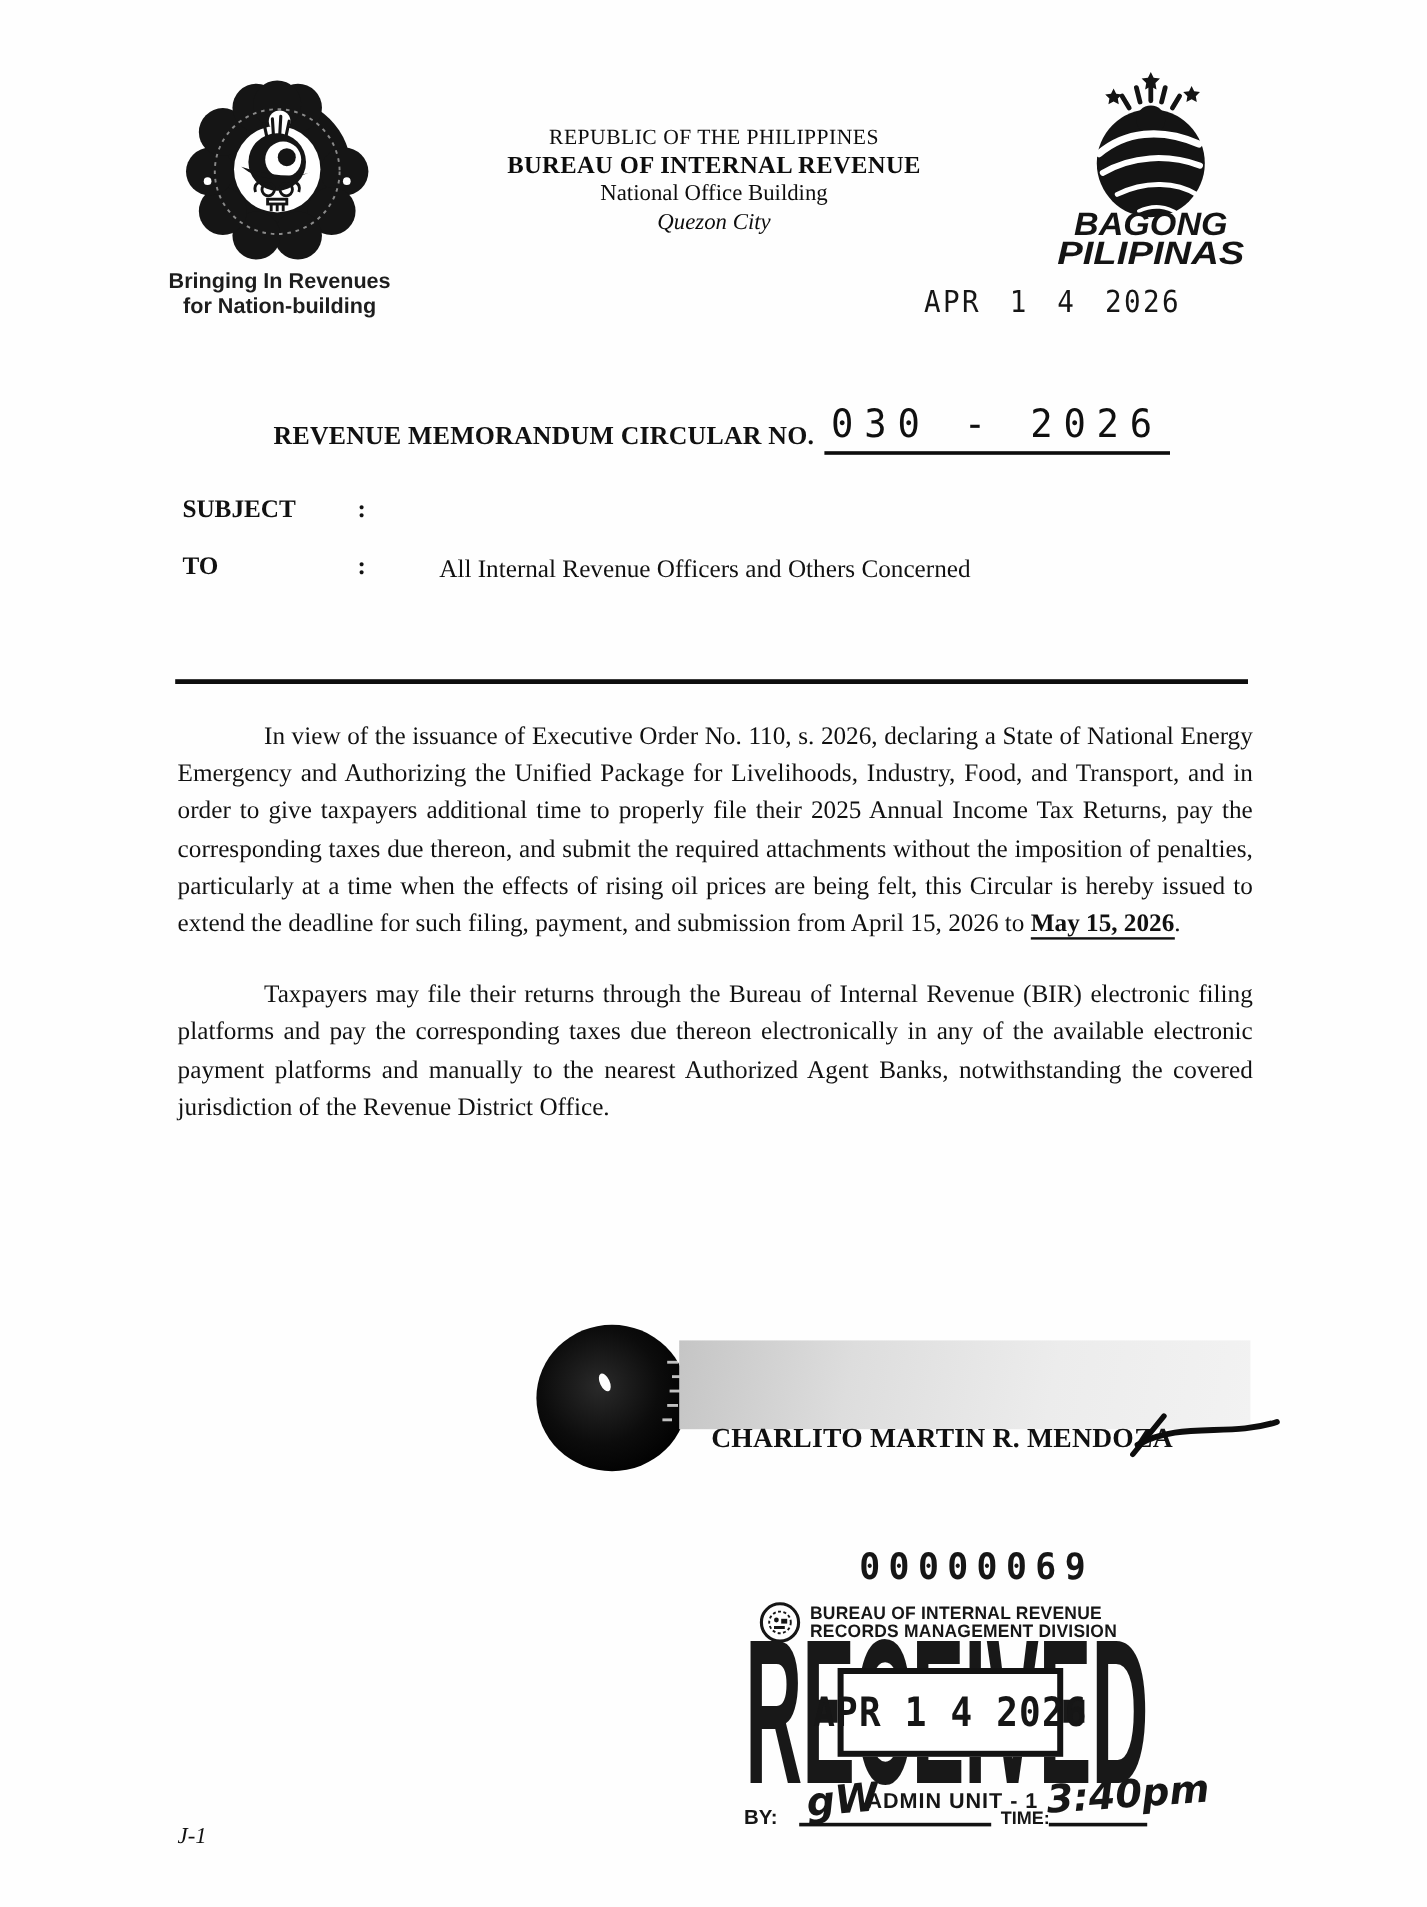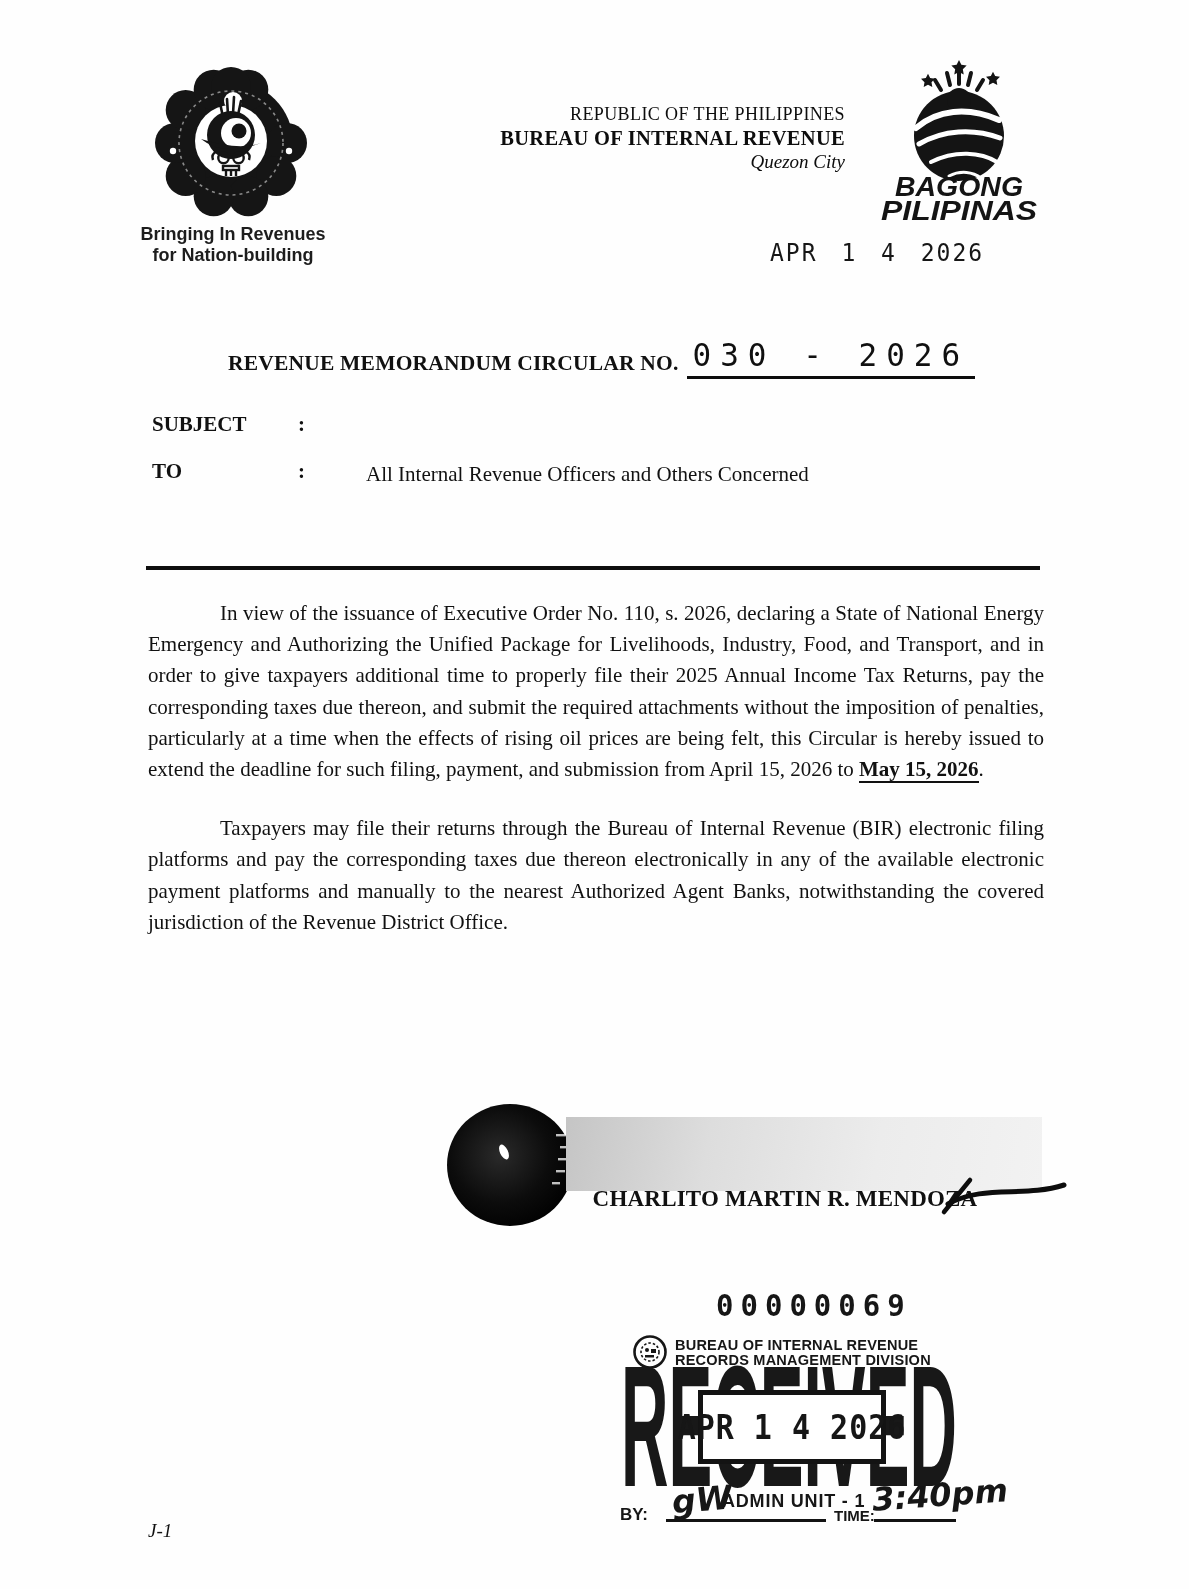--- a/index.html
+++ b/index.html
@@ -7,21 +7,21 @@
   .page {
     position:relative; width:1189px; height:1589px; background:#fefefe;
     font-family:"Liberation Serif", serif; color:#111; overflow:hidden;
   }
   .abs { position:absolute; }
 
   
   .bir-seal { left:150px; top:64px; }
   .seal-tagline { left:128px; top:224px; width:210px; text-align:center;
     font-family:"Liberation Sans", sans-serif; font-weight:bold; font-size:18px; line-height:21px; color:#1d1d1d; }
-  .header-center { left:345px; top:102px; width:500px; text-align:right; line-height:24px; color:#0d0d0d; }
+  .header-center { left:345px; top:102px; width:500px; text-align:center; line-height:24px; color:#0d0d0d; }
   .hc-l1, .hc-l2 { font-size:18px; letter-spacing:.4px; }
   .hc-l3 { font-size:20.5px; font-weight:bold; letter-spacing:.3px; }
   .hc-l4 { font-size:19px; }
   .hc-l5 { font-size:19px; font-style:italic; }
   .bagong-logo { left:876px; top:54px; }
   .date-stamp-top { left:770px; top:238px; font-family:"DejaVu Sans Mono", monospace;
     font-size:23px; letter-spacing:2px; word-spacing:8px; color:#161616; transform:scaleY(1.1); transform-origin:left top; }
 
   
   .rmc-row { left:228px; top:340px; display:flex; align-items:flex-end; }
@@ -126,20 +126,21 @@
     </g>
   </svg>
   <div class="abs seal-tagline">
     <div>Bringing In Revenues</div>
     <div>for Nation-building</div>
   </div>
 
   <div class="abs header-center">
     <div class="hc-l1">REPUBLIC OF THE PHILIPPINES</div>
     <div class="hc-l3">BUREAU OF INTERNAL REVENUE</div>
+    <div class="hc-l4">National Office Building</div>
     <div class="hc-l5">Quezon City</div>
   </div>
 
   <svg class="abs bagong-logo" width="164" height="168" viewBox="0 0 164 168">
     <g fill="#141414">
       <g transform="translate(52,27) scale(1.05)">
           <path d="M0,-7 L2.06,-2.83 L6.66,-2.16 L3.33,1.08 L4.11,5.66 L0,3.5 L-4.11,5.66 L-3.33,1.08 L-6.66,-2.16 L-2.06,-2.83 Z"></path>
         </g>
       <g transform="translate(83,14) scale(1.15)">
           <path d="M0,-7 L2.06,-2.83 L6.66,-2.16 L3.33,1.08 L4.11,5.66 L0,3.5 L-4.11,5.66 L-3.33,1.08 L-6.66,-2.16 L-2.06,-2.83 Z"></path>

